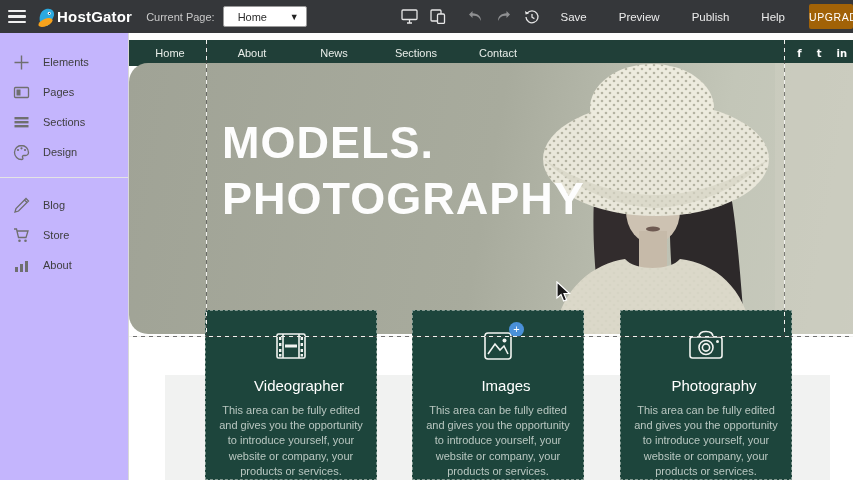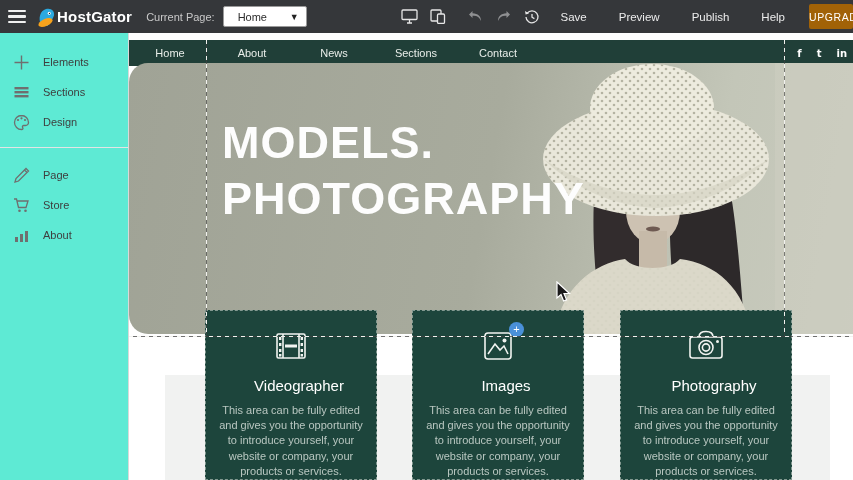--- a/index.html
+++ b/index.html
@@ -24,21 +24,21 @@
   .tb-right { margin-left:auto; display:flex; align-items:center; }
   .tb-ic { width:26px; height:26px; display:flex; align-items:center; justify-content:center; cursor:pointer; }
   .tb-ic + .tb-ic { margin-left:2px; }
   .tb-gap { width:12px; }
   .tb-label { color:#ececec; font-size:11.5px; padding:0 16px; cursor:pointer; white-space:nowrap; }
   .upgrade-btn { width:44px; height:25px; background:#a16207; color:#fff; border:none; border-radius:2px;
                  font-size:10.5px; letter-spacing:.6px; font-family:Liberation Sans, sans-serif;
                  cursor:pointer; margin-left:8px; margin-right:0; }
 
   
-  .sidebar { position:absolute; left:0; top:33px; width:129px; height:447px; background:#5eead4;
+  .sidebar { position:absolute; left:0; top:33px; width:129px; height:447px; background:#c4b5fd;
              border-right:1px solid #d9d9d9; z-index:30; padding-top:14px; }
   .sb-item { height:30px; display:flex; align-items:center; padding-left:13px; cursor:pointer; }
   .sb-item .sb-ic { width:17px; height:17px; margin-right:13px; flex:0 0 auto; }
   .sb-item span { font-size:11px; color:#3e3e3e; }
   .sb-div { height:1px; background:#e4e4e4; margin:10px 0 12px 0; }
 
   
   .canvas { position:absolute; left:129px; top:33px; width:724px; height:447px; background:#fff; overflow:hidden; }
 
   .site-nav { position:absolute; left:0; top:7px; width:724px; height:26px; background:#203f38;
@@ -151,20 +151,27 @@
 
 <div class="sidebar">
   <div class="sb-item">
     <svg class="sb-ic" viewBox="0 0 17 17">
       <path d="M8.5 1.5 v14 M1.5 8.5 h14" stroke="#6f6f6f" stroke-width="1.4" fill="none"></path>
       </svg>
     <span>Elements</span>
   </div>
   <div class="sb-item">
     <svg class="sb-ic" viewBox="0 0 17 17">
+      <rect x="1.5" y="3.5" width="14" height="10" rx="1" fill="none" stroke="#6f6f6f" stroke-width="1.3"></rect>
+      <rect x="3.5" y="5.5" width="4" height="6" fill="#6f6f6f"></rect>
+      </svg>
+    <span>Pages</span>
+  </div>
+  <div class="sb-item">
+    <svg class="sb-ic" viewBox="0 0 17 17">
       <g fill="#6f6f6f">
           <rect x="1.5" y="3" width="14" height="2.4"></rect>
           <rect x="1.5" y="7" width="14" height="2.4"></rect>
       <rect x="1.5" y="11" width="14" height="2.4"></rect>
         </g>
       </svg>
     <span>Sections</span>
   </div>
   <div class="sb-item">
     <svg class="sb-ic" viewBox="0 0 17 17">
@@ -175,21 +182,21 @@
       </svg>
     <span>Design</span>
   </div>
 
   <div class="sb-div"></div>
 
   <div class="sb-item">
     <svg class="sb-ic" viewBox="0 0 17 17">
       <path d="M2 15 L3 11.5 L11.5 3 L14 5.5 L5.5 14 Z M11.5 3 L13 1.5 L15.5 4 L14 5.5" fill="none" stroke="#6f6f6f" stroke-width="1.3"></path>
       </svg>
-    <span>Page</span>
+    <span>Blog</span>
   </div>
   <div class="sb-item">
     <svg class="sb-ic" viewBox="0 0 17 17">
       <path d="M1 2 h2.5 l2 8.5 h7.5 l2-6.5 h-11" fill="none" stroke="#6f6f6f" stroke-width="1.3"></path>
       <circle cx="6.5" cy="13.8" r="1.3" fill="#6f6f6f"></circle>
         <circle cx="12.5" cy="13.8" r="1.3" fill="#6f6f6f"></circle>
       </svg>
     <span>Store</span>
   </div>
   <div class="sb-item">

